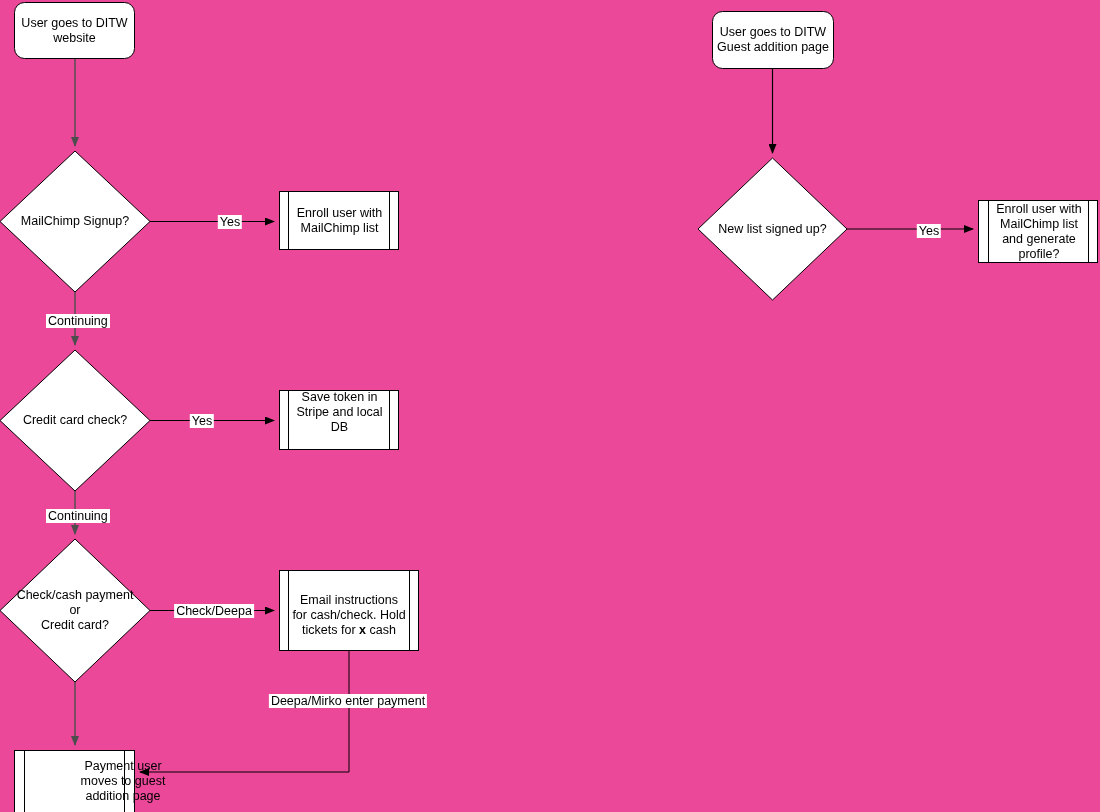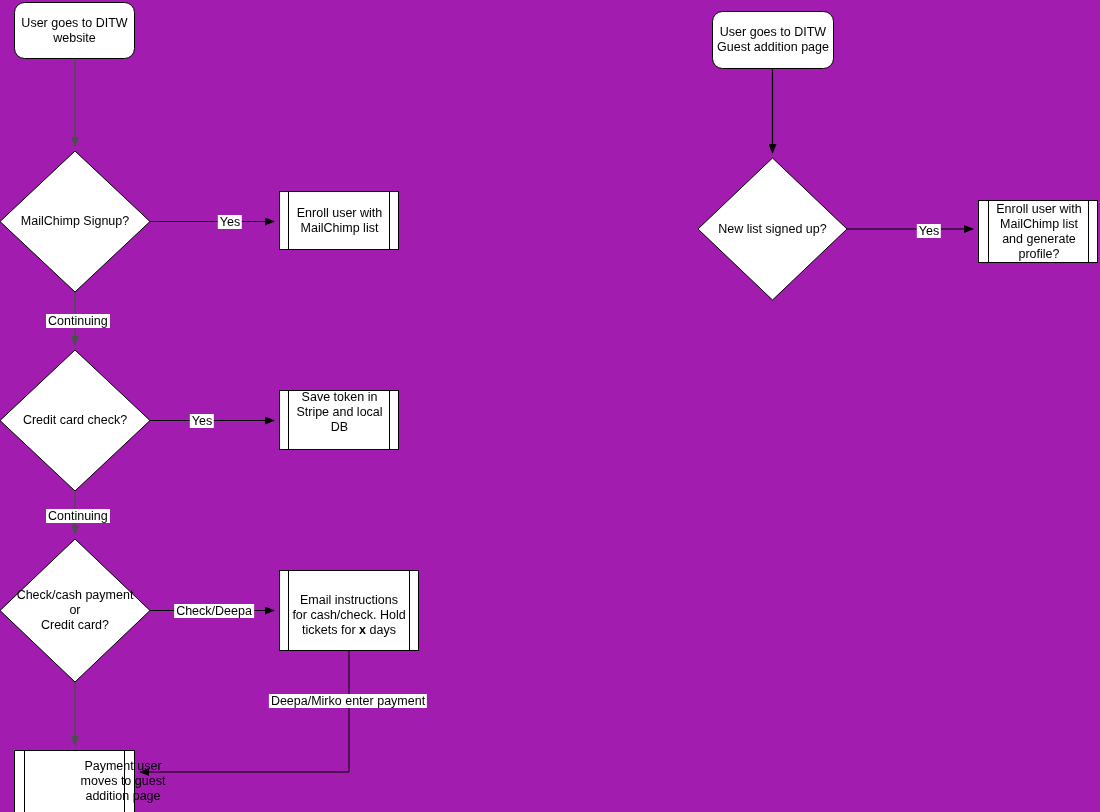--- a/index.html
+++ b/index.html
@@ -7,21 +7,21 @@
     padding: 0;
     background: #ffffff;
   }
   body {
     font-family: "Liberation Sans", sans-serif;
   }
   #canvas {
     position: relative;
     width: 1100px;
     height: 812px;
-    background: #a21caf;
+    background: #ec4899;
     overflow: hidden;
   }
   #flow-svg {
     position: absolute;
     left: 0;
     top: 0;
     width: 1100px;
     height: 812px;
   }
   .node-label {
@@ -146,21 +146,21 @@
 DB</div>
 
   <div class="node-label" style="left:-7px; top:539px; width:164px; height:143px;">Check/cash payment
 or
 Credit card?</div>
 
   <div class="node-label" style="left:286px; top:570px; width:126px; height:75px;">
     <span>
       <span>Email instructions
 for cash/check. Hold
-tickets for </span><span class="bold-inline">x</span><span> days</span>
+tickets for </span><span class="bold-inline">x</span><span> cash</span>
     </span>
   </div>
 
   <div class="node-label" style="left:25px; top:750px; width:100px; height:62px;margin-left:48px;">Payment user
 moves to guest
 addition page</div>
 
   <div class="node-label" style="left:710px; top:11px; width:126px; height:58px;">User goes to DITW
 Guest addition page</div>
 

